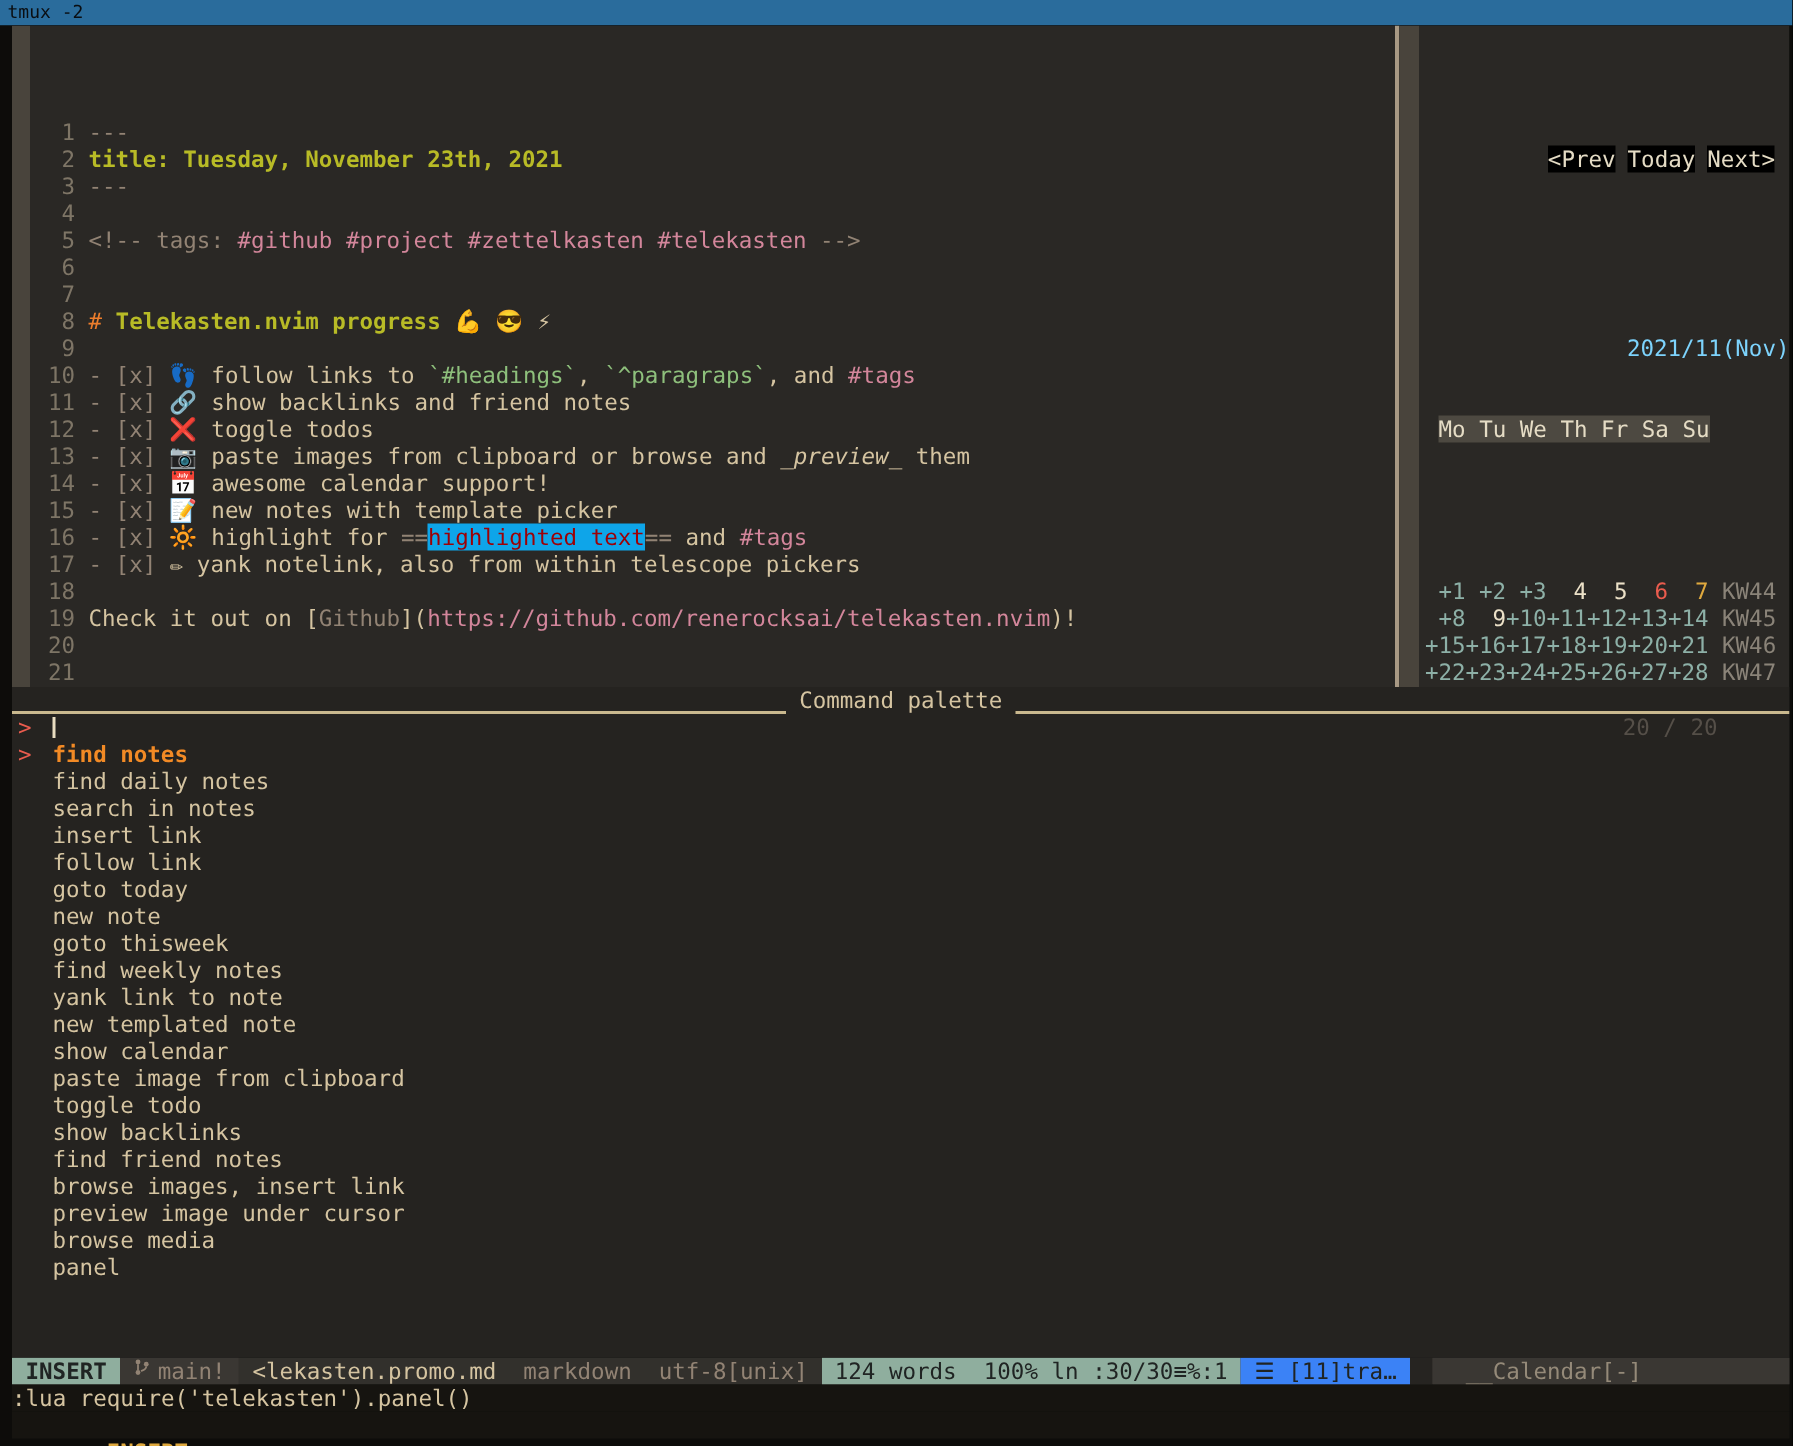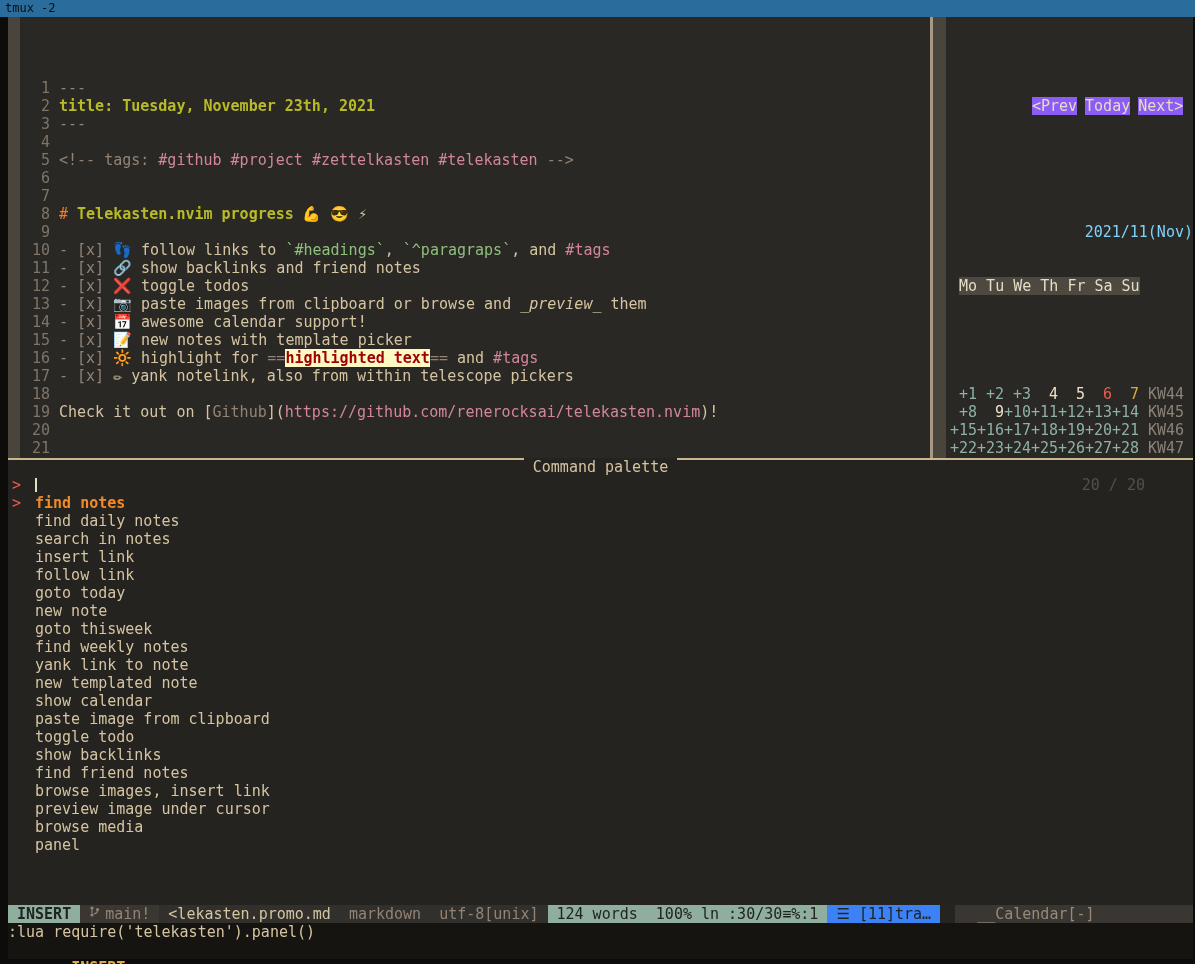--- a/index.html
+++ b/index.html
@@ -14,31 +14,31 @@
   .editor{flex:1;min-width:0;background:#2a2825;display:flex;overflow:hidden}
   .sign{width:12px;background:#49443c}
   .elines{flex:1;padding-top:8px;white-space:pre;overflow:hidden}
   .eline{height:18px}
   .lnum{display:inline-block;width:30px;text-align:right;color:#7e7566;margin-right:9px}
   .vsep{width:3px;background:#a89984}
   .calendar{width:260px;background:#2a2825;display:flex;overflow:hidden}
   .cal-sign{width:13px;background:#49443c}
   .cal-content{flex:1;padding:8px 0 0 4px;white-space:pre;overflow:hidden}
   .cal-nav{height:18px;text-align:center}
-  .btn{background:#8b5cf6;color:#e5dcc5;margin:0 4px}
+  .btn{background:#000000;color:#e5dcc5;margin:0 4px}
   .month{margin-top:18px}
   .cal-title{height:18px;text-align:right;color:#7dd3fc}
   .wkrow{height:18px}
   .wkhdr{background:#4d4941;color:#e5dcc5}
   .cal-row{height:18px}
   .cell{display:inline-block;width:27px;text-align:right;white-space:pre}
   .kw{color:#8a8378;margin-left:9px;white-space:pre}
   
   .palette{height:447px;background:#252320;position:relative;overflow:hidden}
-  .psep{display:flex;align-items:flex-start;height:18px;color:#d5c4a1}
+  .psep{display:flex;align-items:flex-end;height:18px;color:#d5c4a1}
   .pline{flex:1;height:2px;background:#c9b88e}
   .ptitle{margin:0 9px}
   .prow{height:18px;white-space:pre}
   .pprefix{display:inline-block;width:27px;padding-left:4px;box-sizing:border-box}
   .cursor{display:inline-block;width:2px;height:14px;background:#e8dcc0;vertical-align:-2px}
   .pcounter{position:absolute;top:18px;right:48px;color:#554f48}
   .sel{color:#f28a25;font-weight:bold}
   
   .statusline{height:18px;display:flex;background:#32302c;color:#928374;white-space:pre;overflow:hidden}
   .st-mode{background:#8fae9e;color:#202423;font-weight:bold;padding:0 9px}
@@ -53,21 +53,21 @@
   .cmdline{height:18px;background:#161410;color:#d5c4a1;white-space:pre}
   .modeline{height:18px;background:#161410;position:relative;white-space:pre}
   .ml-mode{color:#dfa93e;font-weight:bold}
   
   .fg{color:#d5c4a1}
   .gray{color:#928374}
   .green{color:#b8bb26;font-weight:bold}
   .pink{color:#d3869b}
   .orange{color:#ec7d2c}
   .code{color:#8ec07c}
-  .hl{background:#fef9c3;color:#9d0006;font-weight:bold}
+  .hl{background:#0ea5e9;color:#9d0006;font-weight:normal}
   .ul{}
   .i{font-style:italic}
   .white{color:#ece1c8}
   .teal{color:#8db0a7}
   .red{color:#ea5c4e}
   .yellow{color:#dfa93e}
 </style>
 </head>
 <body>
 

